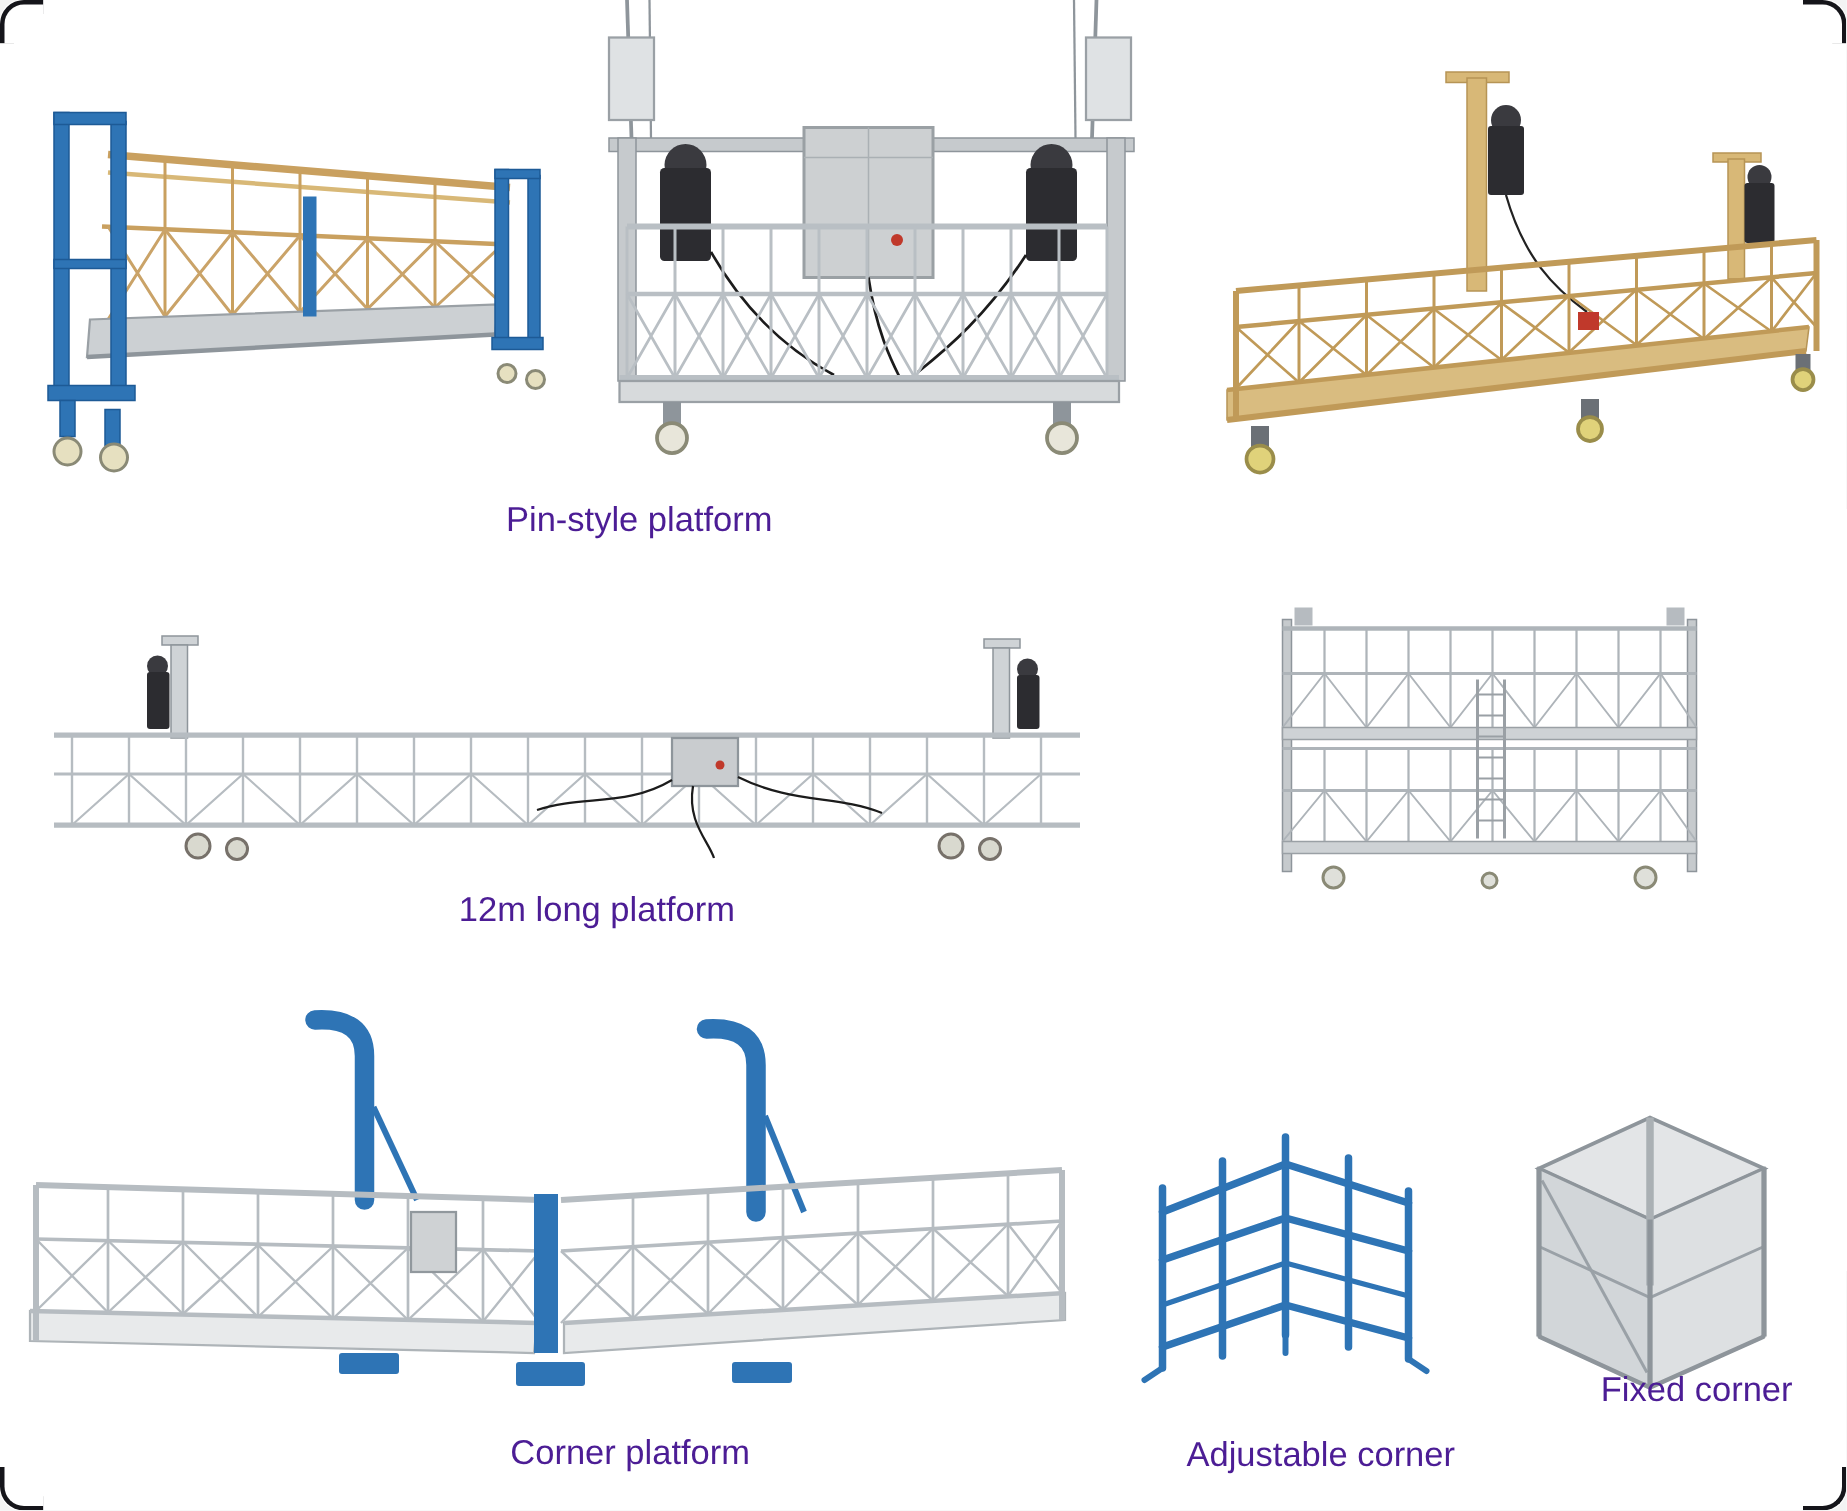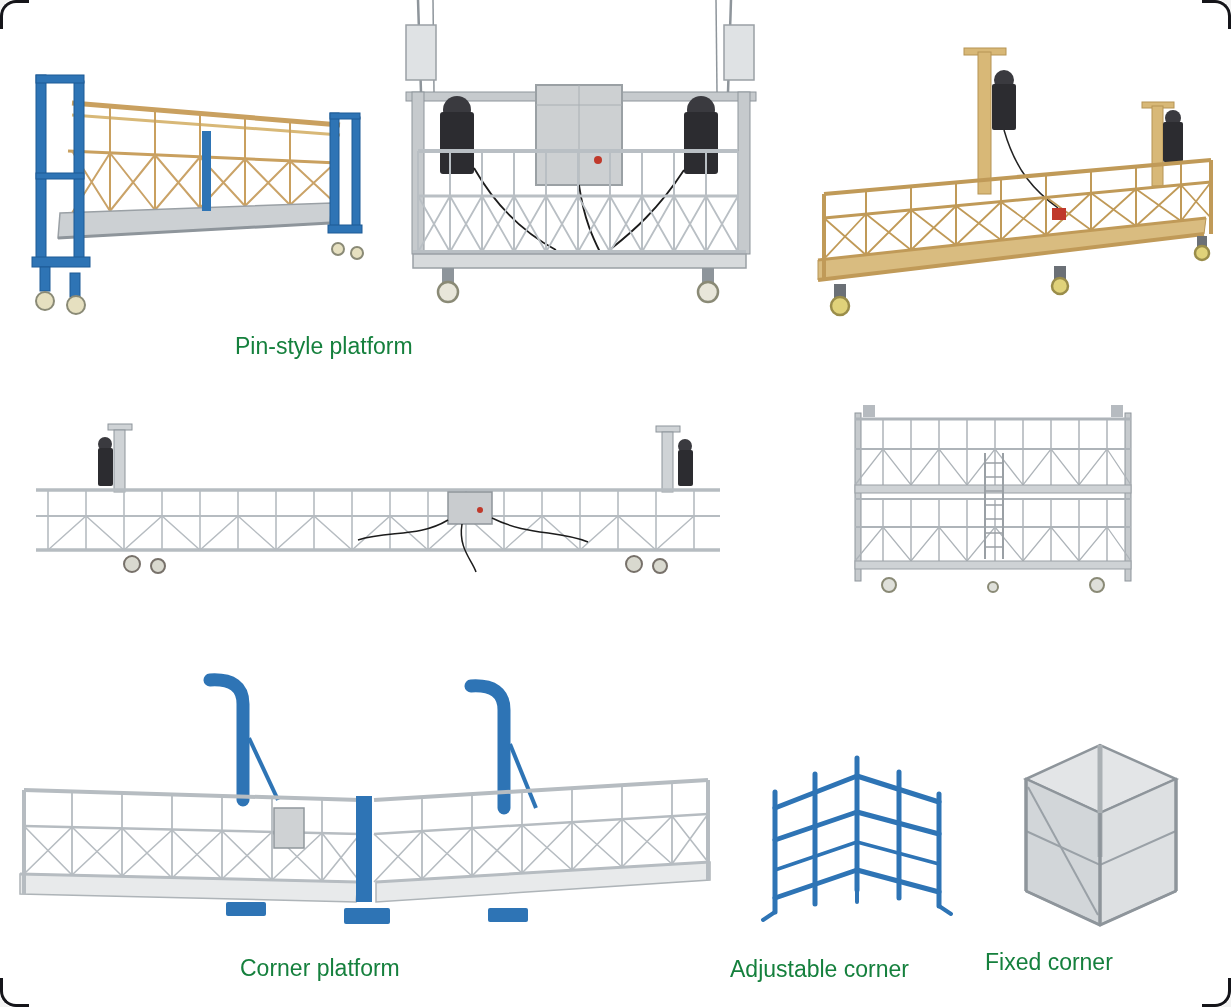--- a/index.html
+++ b/index.html
@@ -9,21 +9,21 @@
     border-radius:14px;
   }
   .corner{position:absolute;width:26px;height:26px;pointer-events:none;}
   .corner.tl{left:0;top:0;border-left:3px solid #15151a;border-top:3px solid #15151a;border-top-left-radius:16px;}
   .corner.tr{right:0;top:0;border-right:3px solid #15151a;border-top:3px solid #15151a;border-top-right-radius:16px;}
   .corner.bl{left:0;bottom:0;border-left:3px solid #15151a;border-bottom:3px solid #15151a;border-bottom-left-radius:16px;}
   .corner.br{right:0;bottom:0;border-right:3px solid #15151a;border-bottom:3px solid #15151a;border-bottom-right-radius:16px;}
   .product{position:absolute;margin:0;padding:0;}
   .product svg{display:block;}
   .caption{
-    position:absolute;text-align:left;color:#15803d;font-size:23px;line-height:29px;
+    position:absolute;text-align:right;color:#4c1d95;font-size:23px;line-height:29px;
   }
 </style>
 </head>
 <body>
 
 <div class="canvas">
 
   <div class="corner tl"></div>
   <div class="corner tr"></div>
   <div class="corner bl"></div>
@@ -304,21 +304,22 @@
       <path d="M18 106 L92 140 L168 106" stroke="#9aa1a7" stroke-width="2" fill="none"></path>
       <path d="M20 62 L90 190" stroke="#9aa1a7" stroke-width="2" fill="none"></path>
       <path d="M18 54 V166 M168 54 V166 M92 88 V200" stroke="#8e959b" stroke-width="3.5" fill="none"></path>
       <path d="M18 166 L92 200 L168 166" stroke="#8e959b" stroke-width="3" fill="none"></path>
     </svg>
   </figure>
 
   <div class="caption" style="left:235px;top:332px;width:280px;">Pin-style platform</div>
 
 
+  <div class="caption" style="left:230px;top:592px;width:260px;">12m long platform</div>
 
 
   <div class="caption" style="left:240px;top:954px;width:260px;">Corner platform</div>
 
   <div class="caption" style="left:730px;top:955px;width:240px;">Adjustable corner</div>
 
-  <div class="caption" style="left:985px;top:912px;width:210px;margin-top:36px;">Fixed corner</div>
+  <div class="caption" style="left:985px;top:912px;width:210px;">Fixed corner</div>
 
 </div>
 
 </body></html>

